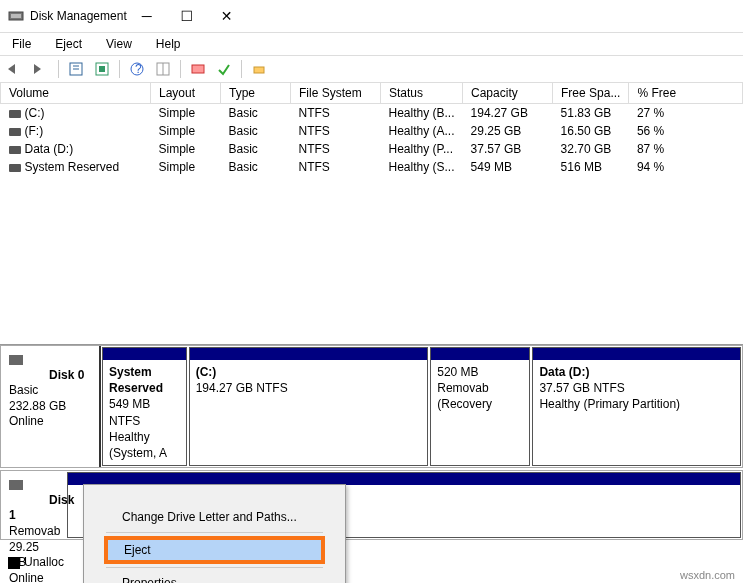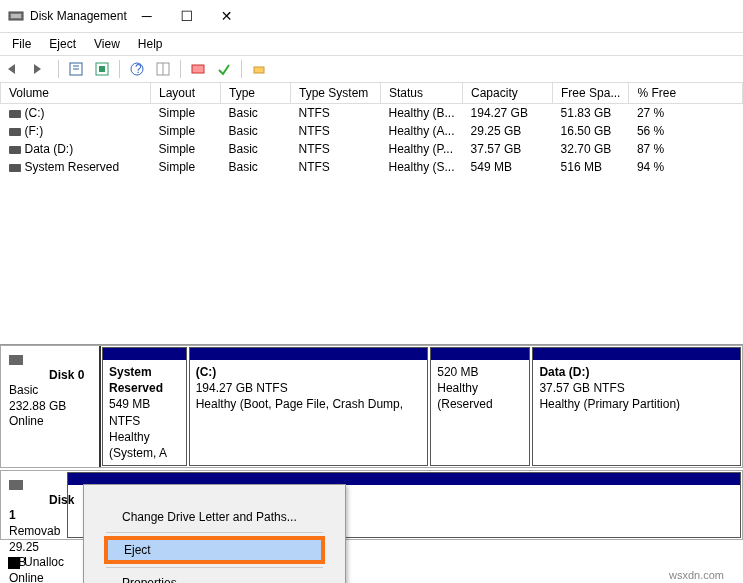--- a/index.html
+++ b/index.html
@@ -1,21 +1,21 @@
 <!DOCTYPE html>
 <html><head>
   <meta charset="utf-8">
   <style>
     * { box-sizing: border-box; margin: 0; padding: 0; font-family: 'Segoe UI', Tahoma, sans-serif; font-size: 12px; }
     body { background: #fff; width: 743px; height: 583px; overflow: hidden; position: relative; }
     .titlebar { height: 30px; display: flex; align-items: center; padding: 16px 8px; border-bottom: 1px solid #ddd; }
     .titlebar-icon { width: 16px; height: 16px; margin-right: 6px; display: inline-block; }
     .win-controls { display: flex; gap: 0; }
     .win-btn { width: 40px; height: 28px; display: flex; align-items: center; justify-content: center; font-size: 14px; }
-    .menubar { height: 22px; display: flex; align-items: center; padding: 0 4px; gap: 2px; }
+    .menubar { height: 22px; display: flex; align-items: center; padding: 0 4px; gap: 8px; }
     .menu-item { padding: 2px 8px; }
     .toolbar { height: 28px; display: flex; align-items: center; padding: 2px 4px; gap: 4px; border-top: 1px solid #ddd; border-bottom: 1px solid #ddd; }
     .toolbar-btn { width: 22px; height: 22px; display: flex; align-items: center; justify-content: center; border: 1px solid transparent; }
     .toolbar-sep { width: 1px; height: 18px; background: #ccc; margin: 0 2px; }
     .volume-table { border-collapse: collapse; width: 100%; }
     .volume-table th { text-align: left; padding: 3px 8px; font-weight: normal; background: #fff; border: 1px solid #ddd; border-top: none; white-space: nowrap; }
     .volume-table td { padding: 2px 8px; white-space: nowrap; }
     .vol-icon { width: 12px; height: 8px; display: inline-block; background: #555; margin-right: 4px; vertical-align: middle; border-radius: 1px; }
     .disk-graphic { border-top: 1px solid #999; padding: 0; }
     .disk-row { display: flex; border: 1px solid #aaa; margin-bottom: 2px; }
@@ -25,21 +25,21 @@
     .disk-partitions { flex: 1; display: flex; gap: 2px; padding: 1px; }
     .partition { flex: 1; border: 1px solid #555; display: flex; flex-direction: column; }
     .part-bar { height: 12px; background: #000080; }
     .part-body { padding: 4px 6px; line-height: 1.35; font-size: 11px; }
     .part-body .p-name { font-weight: bold; }
     .context-menu { position: absolute; left: 83px; top: 484px; width: 263px; background: #f0f0f0; border: 1px solid #999; box-shadow: 2px 2px 4px rgba(0,0,0,0.25); padding: 20px; z-index: 10; }
     .ctx-item { padding: 5px 18px; }
     .ctx-sep { height: 1px; background: #ccc; margin: 3px 2px; }
     .ctx-selected { background: #b5d4f7; border: 4px solid #f97316; padding: 3px 16px; }
     .unalloc-icon { width: 12px; height: 12px; display: inline-block; background: #000; margin-right: 4px; vertical-align: middle; }
-    .watermark { position: absolute; bottom: 2px; right: 19px; font-size: 11px; color: #888; }
+    .watermark { position: absolute; bottom: 2px; right: 8px; font-size: 11px; color: #888; }
   </style>
 </head>
 <body>
 
 <div class="titlebar">
   <span class="titlebar-icon">
     <svg width="16" height="16">
         <rect x="1" y="4" width="14" height="8" fill="#777" stroke="#444"></rect>
         <rect x="3" y="6" width="10" height="4" fill="#bbb"></rect>
       </svg>
@@ -115,21 +115,21 @@
       </svg>
     </div>
 </div>
 
 <table class="volume-table">
   <thead>
     <tr>
       <th style="width:150px">Volume</th>
       <th style="width:70px">Layout</th>
       <th style="width:70px">Type</th>
-      <th style="width:90px">Type System</th>
+      <th style="width:90px">File System</th>
       <th style="width:80px">Status</th>
       <th style="width:90px">Capacity</th>
       <th style="width:75px">Free Spa...</th>
       <th>% Free</th>
     </tr>
   </thead>
   <tbody id="volume-rows">
       <tr>
     <td><span class="vol-icon"></span><span>(C:)</span></td>
     <td>Simple</td>
@@ -189,29 +189,28 @@
           <div class="p-name">System Reserved</div>
           <div>549 MB NTFS</div>
           <div>Healthy (System, A</div>
         </div>
       </div>
       <div class="partition" style="flex:2.3">
         <div class="part-bar"></div>
         <div class="part-body">
           <div class="p-name">(C:)</div>
           <div>194.27 GB NTFS</div>
-          <div>Healthy (Boot, Page File, Crash Dump,</div>
         </div>
       </div>
       <div class="partition" style="flex:0.95">
         <div class="part-bar"></div>
         <div class="part-body">
           <div class="p-name"></div>
           <div>520 MB</div>
-          <div>Healthy (Reserved</div>
+          <div>Removab (Recovery</div>
         </div>
       </div>
       <div class="partition" style="flex:2">
         <div class="part-bar"></div>
         <div class="part-body">
           <div class="p-name">Data  (D:)</div>
           <div>37.57 GB NTFS</div>
           <div>Healthy (Primary Partition)</div>
         </div>
       </div>

